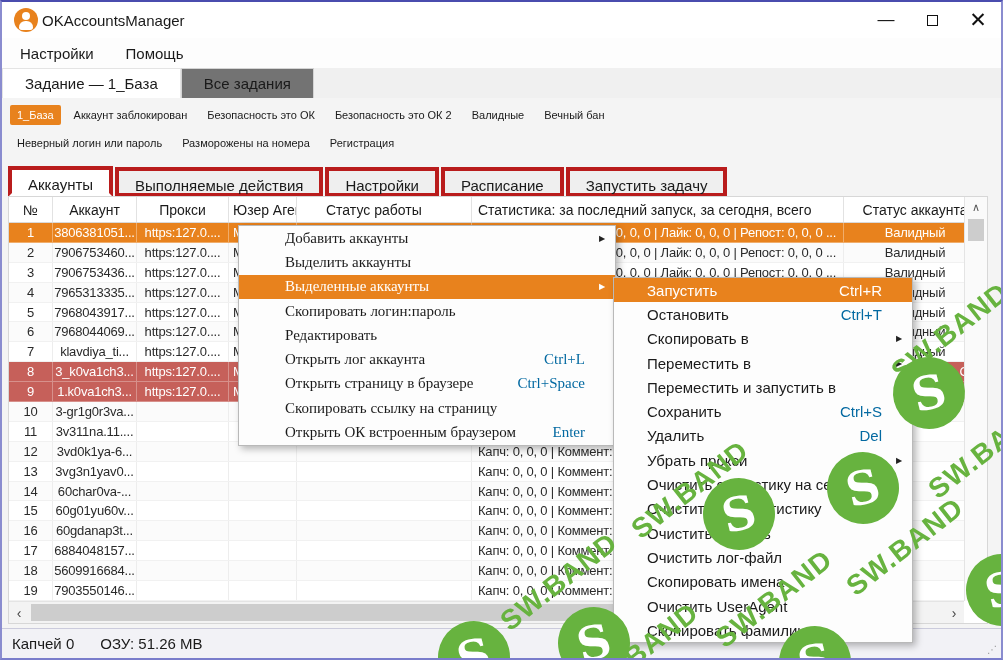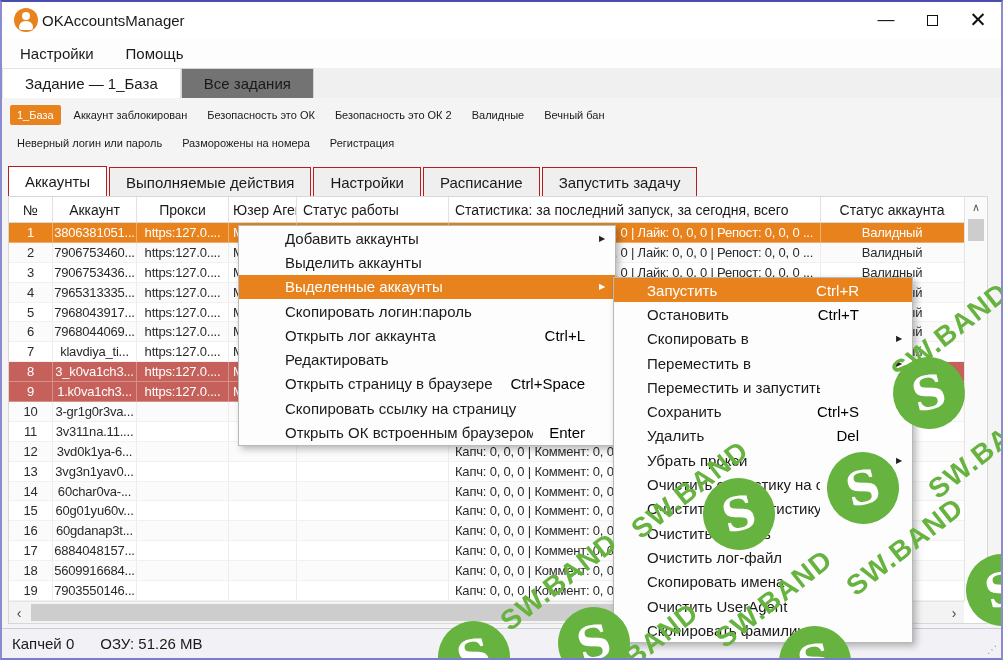--- a/index.html
+++ b/index.html
@@ -29,37 +29,37 @@
   .task-tab.active { background:#fff; border-color:#E4E4E4; }
 
   
   .filterrow { position:absolute; left:8px; display:flex; gap:6px; }
   .fr1 { top:103px; } .fr2 { top:131px; }
   .filter-tab { padding:4px 7px; font-size:11px; white-space:nowrap; }
   .filter-tab.selected { background:#E8821D; color:#fff; border-radius:2px; }
 
   
   .innertabs { position:absolute; left:6px; top:164px; display:flex; align-items:flex-end; height:31px; }
-  .inner-tab { height:30px; padding:6px 16px 0; font-size:15px; background:#EFEFEF; border:1px solid #b91c1c; margin-right:2px; }
+  .inner-tab { height:30px; padding:6px 16px 0; font-size:15px; background:#EFEFEF; border:4px solid #b91c1c; margin-right:2px; }
   .inner-tab.active { background:#fff; border-bottom-color:#fff; height:31px; }
 
   
   .tablepanel { position:absolute; left:6px; top:194px; width:980px; height:428px; background:#fff; border:1px solid #D7D7D7; }
   .tmain { position:absolute; left:0; top:0; width:955px; }
   .thead { display:flex; height:26px; border-bottom:1px solid #D9D9D9; background:#fff; }
   .hcell { display:flex; align-items:center; justify-content:center; font-size:14px; color:#1a1a1a;
     border-right:1px solid #E2E2E2; overflow:hidden; white-space:nowrap; }
   .tbody { height:378px; overflow:hidden; }
   .trow { display:flex; height:19.9px; border-bottom:1px solid #F1F1F1; background:#fff; }
   .trow:nth-child(even) { background:#FBFBFB; }
   .cell { display:flex; align-items:center; justify-content:center; font-size:13px; color:#2a2a2a;
     border-right:1px solid #EDEDED; overflow:hidden; white-space:nowrap; letter-spacing:-0.2px; }
   .c0 { width:44px; flex:none; } .c1 { width:84px; flex:none; } .c2 { width:92px; flex:none; }
   .c3 { width:68px; flex:none; justify-content:flex-start; padding-left:4px; }
-  .c4 { width:152px; flex:none; justify-content:flex-start; padding-left:6px; }
+  .c4 { width:152px; flex:none; justify-content:flex-start; padding-left:6px;margin-left:23px; }
   .c5 { width:372px; flex:none; justify-content:flex-start; padding-left:6px; }
   .c6 { width:142px; flex:none; border-right:none; }
   .trow.selected, .trow.selected .cell { background:#E8821D; color:#fff; border-color:rgba(255,255,255,.35); }
   .trow.error, .trow.error .cell { background:#C6605A; color:#fff; border-color:rgba(255,255,255,.3); }
 
   
   .vscroll { position:absolute; right:0; top:0; width:23px; height:404px; background:#FAFAFA; border-left:1px solid #E4E4E4; }
   .vs-btn { height:20px; display:flex; align-items:center; justify-content:center; font-size:11px; color:#555; }
   .vs-thumb { position:absolute; left:3px; top:22px; width:16px; height:22px; background:#CDCDCD; }
   .vs-down { position:absolute; bottom:0; width:100%; }
@@ -68,27 +68,27 @@
   .hs-left { left:0; } .hs-right { right:0; }
   .hs-thumb { position:absolute; left:22px; top:2px; width:640px; height:17px; background:#CDCDCD; }
 
   
   .statusbar { position:absolute; left:0; bottom:0; width:999px; height:30px; background:#F2F2F6;
     border-top:1px solid #CBCBDC; display:flex; align-items:center; font-size:15px; }
   .sb-captcha { margin-left:10px; } .sb-ram { margin-left:26px; }
 
   
   .popup { position:absolute; background:#FDFDFD; border:1px solid #B9B9B9; box-shadow:3px 3px 7px rgba(0,0,0,.28); z-index:30; }
-  .ctxmenu { left:236px; top:223px; width:378px; }
+  .ctxmenu { left:236px; top:223px; width:378px;font-family:Liberation Serif, serif; }
   .submenu { left:611px; top:275px; width:300px; z-index:31; }
   .mi { display:flex; align-items:center; height:24.3px; font-size:15px; color:#1b1b1b; }
   .ctxmenu .mi { padding-left:46px; }
-  .submenu .mi { padding-left:33px;gap:23px; }
+  .submenu .mi { padding-left:33px; }
   .mi-label { flex:1; white-space:nowrap; overflow:hidden; }
-  .mi-short { margin-left:16px; margin-right:14px; color:#000000; }
+  .mi-short { margin-left:16px; margin-right:14px; color:#0369a1; }
   .mi-arrow { width:16px; font-size:8px; color:#222; flex:none; }
   .mi.hl { background:#E8821D; }
   .mi.hl .mi-label, .mi.hl .mi-short, .mi.hl .mi-arrow { color:#fff; }
 
   
   .wm-layer { position:absolute; left:0; top:0; width:100%; height:100%; pointer-events:none; z-index:50; }
   .wm-text { position:absolute; color:#67B33F; font-weight:bold; font-size:28px; letter-spacing:1px;
     transform:translate(-50%,-50%) rotate(-38deg); white-space:nowrap; }
   .wm-logo { position:absolute; width:72px; height:72px; border-radius:50%; background:#67B33F;
     transform:translate(-50%,-50%) rotate(-14deg); display:flex; align-items:center; justify-content:center; }
@@ -363,27 +363,27 @@
         <span class="mi-label">Выделенные аккаунты</span>
         <span class="mi-short"></span>
         <span class="mi-arrow">▶</span>
       </div>
       <div class="mi">
         <span class="mi-label">Скопировать логин:пароль</span>
         <span class="mi-short"></span>
         <span class="mi-arrow"></span>
       </div>
       <div class="mi">
+        <span class="mi-label">Редактировать</span>
+        <span class="mi-short"></span>
+        <span class="mi-arrow"></span>
+      </div>
+      <div class="mi">
         <span class="mi-label">Открыть лог аккаунта</span>
         <span class="mi-short">Ctrl+L</span>
-        <span class="mi-arrow"></span>
-      </div>
-      <div class="mi">
-        <span class="mi-label">Редактировать</span>
-        <span class="mi-short"></span>
         <span class="mi-arrow"></span>
       </div>
       <div class="mi">
         <span class="mi-label">Открыть страницу в браузере</span>
         <span class="mi-short">Ctrl+Space</span>
         <span class="mi-arrow"></span>
       </div>
       <div class="mi">
         <span class="mi-label">Скопировать ссылку на страницу</span>
         <span class="mi-short"></span>

